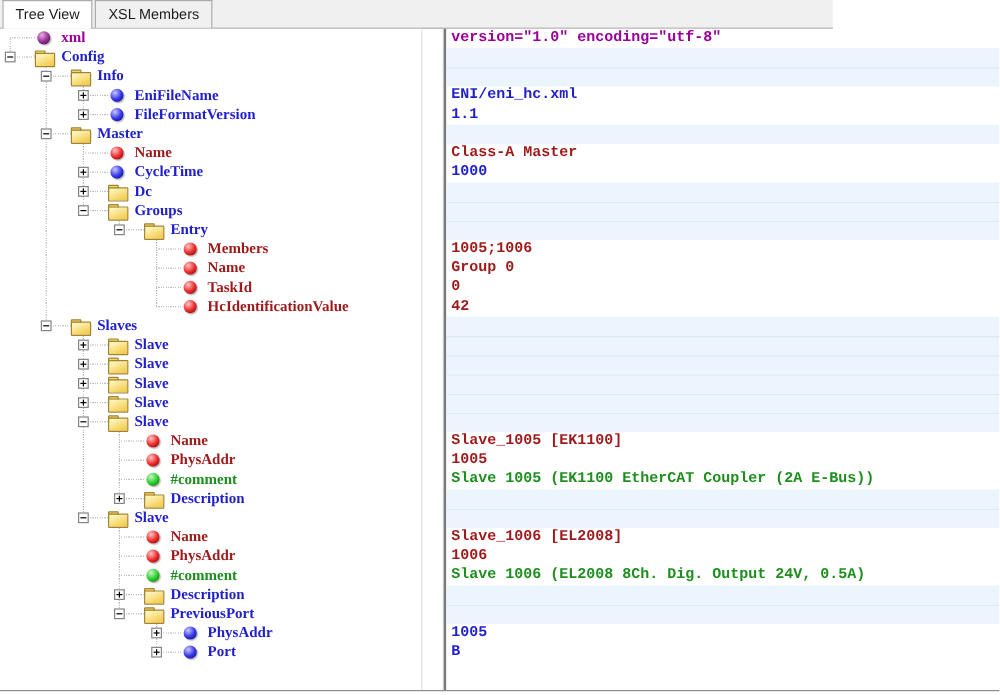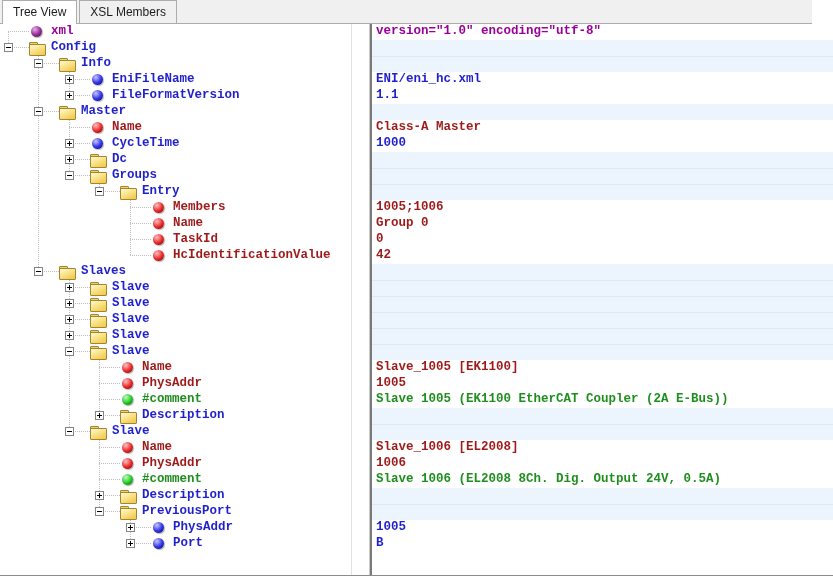--- a/index.html
+++ b/index.html
@@ -1,42 +1,42 @@
 <!DOCTYPE html>
 <html style="--c-element: #1f1fcb; --c-attribute: #9e1a1a; --c-comment: #1e8f1e; --c-pi: #990099; --stripe-bg: #ecf4fd; --stripe-line: #dce8f6; --dots: #bdbdbd; --divider-dark: #7a7a7a; --divider-light: #c8c8c8; --pane-border: #e2e2e2; --tabbar-bg: #f0f0f0; --tab-border: #acacac; --bottom-line: #8c8c8c;"><head>
 <meta charset="utf-8">
 <style>
   * { margin:0; padding:0; box-sizing:border-box; }
   html,body { width:833px; height:579px; background:#fff; overflow:hidden;
               font-family:"Liberation Sans", sans-serif; }
   #app { position:relative; width:833px; height:579px; background:#fff; }
 
   
-  #tabbar { position:absolute; left:0; top:0; width:812px; height:24px;
+  #tabbar { position:absolute; left:0; top:0; width:694px; height:24px;
             background:var(--tabbar-bg); border-bottom:1px solid var(--tab-border);
             display:flex; align-items:center; }
   .tab { font-size:12px; color:#1c1c1c; padding:4px 10px 4px 10px;
          border:1px solid var(--tab-border); border-bottom:none;
          background:var(--tabbar-bg); margin-left:2px; position:relative;
          white-space:nowrap; cursor:default; }
   .tab.active { background:#fff; z-index:2; margin-bottom:-1px; padding-bottom:5px; }
 
   
   #tree-pane { position:absolute; left:0; top:24px; width:352px; height:551px;
                border-right:1px solid var(--pane-border); overflow:hidden; background:#fff; }
   #splitter-light { position:absolute; left:369px; top:24px; width:1px; height:551px; background:var(--divider-light); }
   #splitter-dark  { position:absolute; left:370px; top:24px; width:2px; height:551px; background:var(--divider-dark); }
   #value-pane { position:absolute; left:372px; top:24px; width:461px; height:551px; overflow:hidden; background:#fff; }
   #bottom-line { position:absolute; left:0; top:575px; width:833px; height:1px; background:var(--bottom-line); }
 
   .mono { font-family:"Liberation Mono","DejaVu Sans Mono",monospace;
           font-size:12.5px; font-weight:bold; line-height:16px; white-space:pre; }
 
   
-  .trow { position:relative; height:16px; }
+  .trow { position:relative; height:16px;font-family:Liberation Serif, serif; }
   .hconn { position:absolute; top:7px; height:1px;
            background:repeating-linear-gradient(to right, var(--dots) 0 1px, transparent 1px 2px); }
   .vrail { position:absolute; width:1px;
            background:repeating-linear-gradient(to bottom, var(--dots) 0 1px, transparent 1px 2px); }
   .expander { position:absolute; top:3px; width:9px; height:9px; background:#fff;
               border:1px solid #848484; z-index:3; cursor:default; }
   .expander i { position:absolute; background:#000; }
   .expander .h { left:1px; top:3px; width:5px; height:1px; }
   .expander .v { left:3px; top:1px; width:1px; height:5px; }
 

